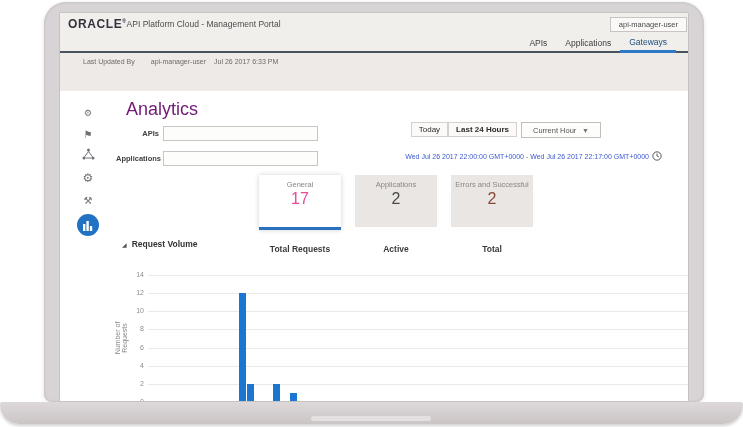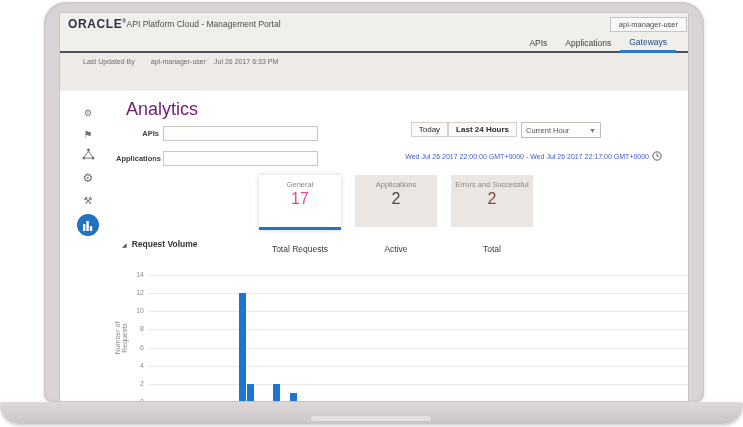--- a/index.html
+++ b/index.html
@@ -49,31 +49,31 @@
 
   .filters { position:absolute; top:34px; left:0; }
   .f-row { display:flex; align-items:center; height:16px; margin-bottom:9px; }
   .f-lab { width:43px; text-align:right; font-size:7.5px; font-weight:bold; color:#3e3e3e; margin-right:4px; }
   .f-in  { width:155px; height:15px; border:1px solid #c9c5c1; background:#fdfdfc; font-size:8px; padding:0 3px; }
 
   .tc-row { position:absolute; top:31px; right:89px; display:flex; align-items:flex-start; height:17px; }
   .tc-btn { font-size:8px; color:#2b2b2b; border:1px solid #d5d0cc; background:#fbfaf9; padding:2px 7px; }
   .tc-btn.sel { font-weight:bold; }
   .tc-select { width:80px; height:16px; border:1px solid #c2bdb9; background:#fdfdfc; font-size:7.5px;
-               color:#555; display:flex; align-items:center; padding:0 4px; justify-content:space-between; }
+               color:#555; display:flex; align-items:center; padding:0 11px; justify-content:space-between; }
   .caret { font-size:7px; color:#777; }
   .date-row { position:absolute; top:56px; right:28px; display:flex; align-items:center; gap:3px; }
   .date-txt { font-size:7px; color:#3b59d1; white-space:nowrap; }
 
   .cards { position:absolute; left:143px; top:84px; display:flex; gap:14px; }
   .card { width:82px; height:52px; background:#e9e6e3; text-align:center; padding-top:5px; }
   .card.active { background:#ffffff; border-bottom:3px solid #2a72c0; box-shadow:0 0 5px rgba(0,0,0,.18); height:55px; }
   .card .cat { font-size:7.5px; color:#8b8784; }
   .card .num { font-size:16px; margin:1px 0; }
-  .card .met { font-size:8.5px; font-weight:normal; color:#3b3b3b;margin-top:36px; }
+  .card .met { font-size:8.5px; font-weight:bold; color:#3b3b3b;margin-top:36px; }
 
   .rv-head { position:absolute; top:148px; left:6px; font-size:8.5px; font-weight:bold; color:#333;
              display:flex; align-items:center; gap:5px; }
   .rv-tri { font-size:6px; color:#555; font-family:"DejaVu Sans", sans-serif; }
 
   .legend { position:absolute; left:185px; top:159px; display:flex; align-items:center; gap:14px;
             font-size:8px; color:#4c4c4c; }
   .lg-item { display:flex; align-items:center; gap:4px; }
   .sw { width:9px; height:9px; display:inline-block; }
   .sw.out { background:#fff; border:1.5px solid #c08266; }

